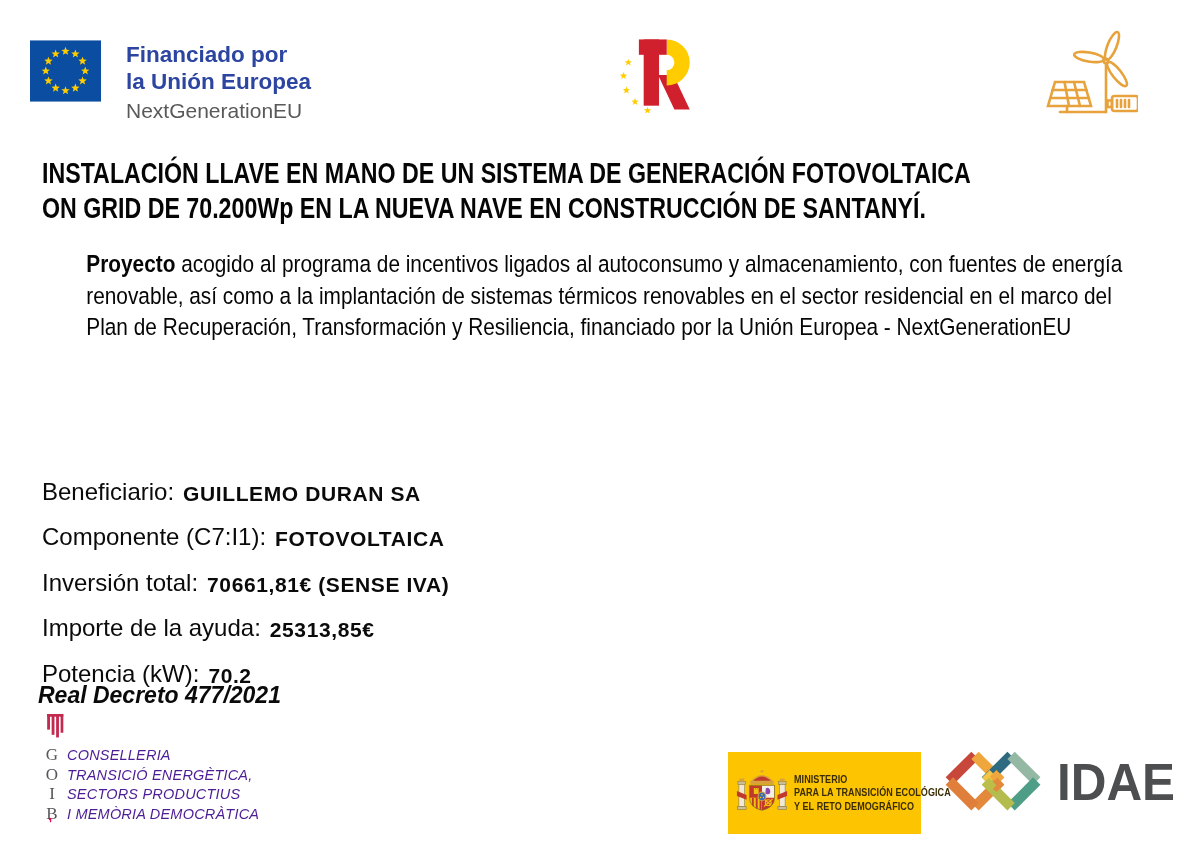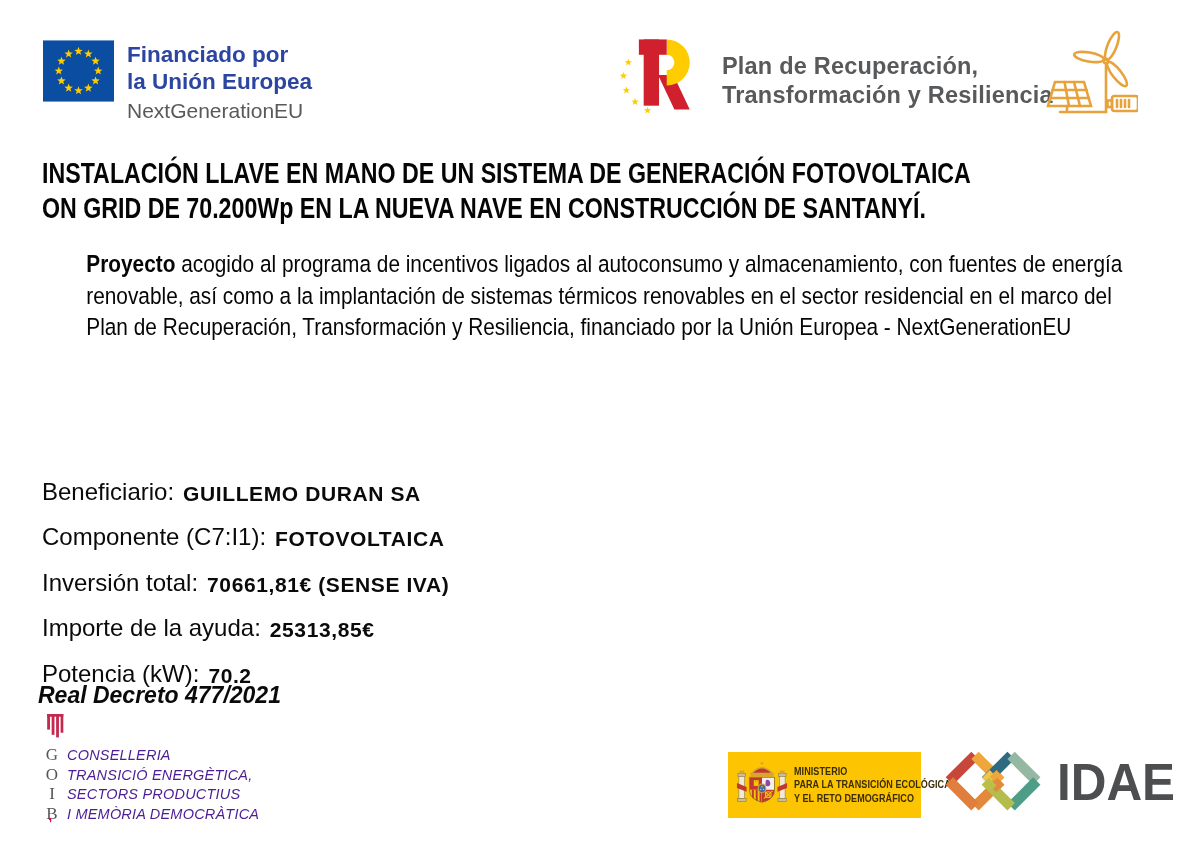--- a/index.html
+++ b/index.html
@@ -4,21 +4,21 @@
 <style>
   * { margin: 0; padding: 0; box-sizing: border-box; }
   body { background: #e8e8e8; font-family: "Liberation Sans", sans-serif; }
   .page {
     position: relative; width: 1200px; height: 848px;
     background: #ffffff; overflow: hidden;
     font-family: "Liberation Sans", sans-serif; color: #0a0a0a;
   }
 
   
-  .eu-logo { position: absolute; left: 43px; top: 40px; display: flex; }
+  .eu-logo { position: absolute; left: 30px; top: 40px; display: flex; gap: 12px; }
   .eu-flag { width: 71px; height: 62px; display: block; }
   .eu-text { margin-left: 13px; padding-top: 1px; }
   .eu-text .blue { font-weight: bold; font-size: 22.5px; line-height: 27px; color: #2b45a0; }
   .eu-text .gray { font-size: 21px; line-height: 26px; color: #595959; margin-top: 3px; }
 
   .prtr-logo { position: absolute; left: 612px; top: 30px; display: flex; }
   .prtr-mark { width: 96px; height: 88px; display: block; }
   .prtr-text { margin-left: 14px; margin-top: 22px; }
   .prtr-text div { font-weight: bold; font-size: 23.5px; line-height: 29px; color: #58595b; letter-spacing: 0.2px; }
 
@@ -57,21 +57,21 @@
   .goib { position: absolute; left: 44px; top: 714px; }
   .goib-shield { width: 19px; height: 25px; margin-left: 2px; display: block; }
   .goib-rows { margin-top: 6px; position: relative; }
   .goib-row { display: flex; align-items: baseline; height: 19.5px; }
   .goib-letter { width: 16px; text-align: center; font-family: "Liberation Serif", serif;
                  font-size: 17px; color: #55565a; }
   .goib-line { margin-left: 7px; font-size: 14.5px; color: #4c1d95; letter-spacing: 0.2px; font-style: italic; }
   .goib-accent { position: absolute; left: 5px; bottom: -8px; color: #e40045;
                  font-size: 15px; font-weight: bold; transform: rotate(-18deg); }
 
-  .ministerio { position: absolute; left: 728px; top: 752px; width: 193px; height: 66px;
+  .ministerio { position: absolute; left: 728px; top: 752px; width: 193px; height: 82px;
                 background: #fdc402; display: flex; align-items: center; padding: 4px 6px 4px 8px; }
   .arms { width: 52px; height: 50px; flex: 0 0 auto; display: block; }
   .ministerio-text { margin-left: 6px; transform: scaleX(0.82); transform-origin: 0 50%; }
   .ministerio-text div { font-weight: bold; font-size: 11px; line-height: 13.5px;
                          color: #3a2d05; white-space: nowrap; letter-spacing: 0.1px; }
 
   .idae { position: absolute; left: 941px; top: 744px; display: flex; align-items: center; }
   .idae-mark { width: 106px; height: 76px; display: block; }
   .idae-label { font-weight: bold; font-size: 52px; color: #4d4e50; margin-left: 10px;
                 letter-spacing: 0px; transform: scaleX(0.95); transform-origin: 0 50%; }
@@ -118,24 +118,20 @@
       <use href="#star2" transform="translate(24,74)"></use>
       <use href="#star2" transform="translate(37,83)"></use>
 
       <polygon points="48,46 64,46 81,82 65,82" fill="#d0202e"></polygon>
 
       <path d="M57,9 A24,24 0 0 1 57,57 L57,41 A8,8 0 0 0 57,25 Z" fill="#ffcc00"></path>
 
       <rect x="28" y="9" width="29" height="16" fill="#d0202e"></rect>
       <rect x="33" y="9" width="16" height="69" fill="#d0202e"></rect>
     </svg>
-    <div class="prtr-text">
-      <div>Plan de Recuperación,</div>
-      <div>Transformación y Resiliencia</div>
-    </div>
   </div>
 
   <svg class="energy-icon" viewBox="0 0 92 92" fill="none" stroke="#e8a23c" stroke-width="2.6" stroke-linecap="round">
 
     <line x1="60" y1="38" x2="60" y2="86"></line>
     <circle cx="60" cy="35" r="2.2"></circle>
 
     <ellipse cx="66" cy="20" rx="4.5" ry="15" transform="rotate(22 66 20)"></ellipse>
     <ellipse cx="43" cy="31" rx="15" ry="4.5" transform="rotate(10 43 31)"></ellipse>
     <ellipse cx="71" cy="48" rx="15" ry="4.5" transform="rotate(52 71 48)"></ellipse>

